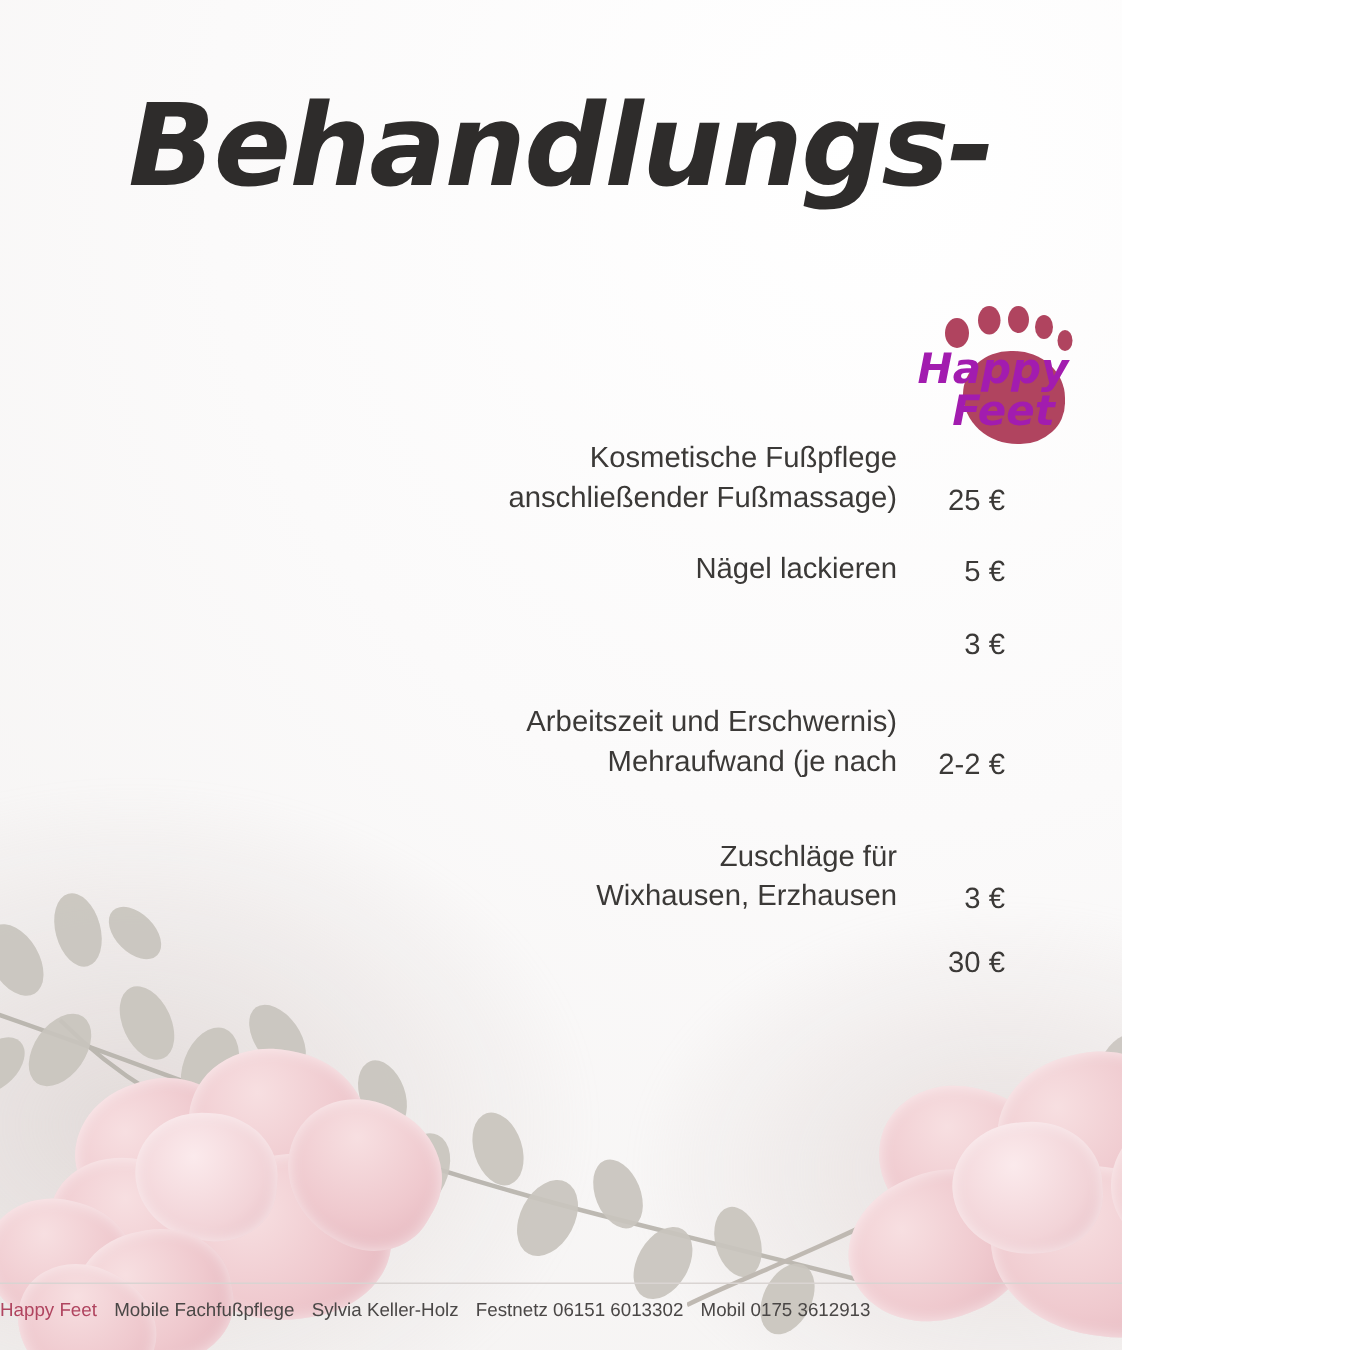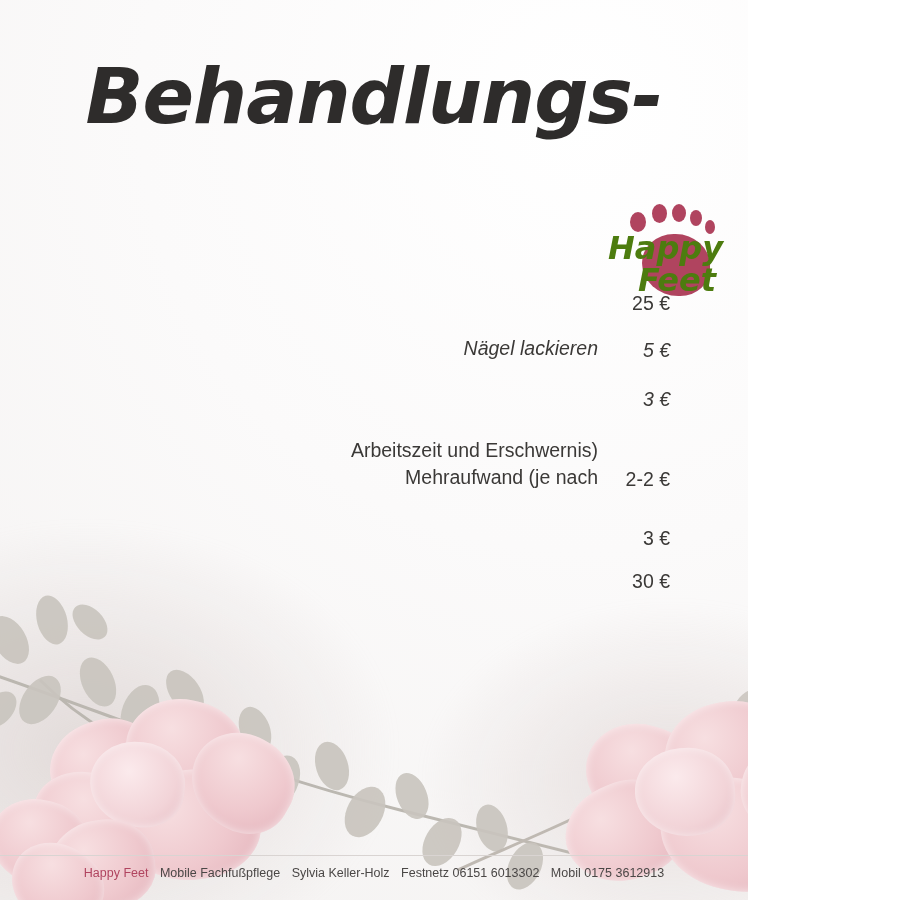--- a/index.html
+++ b/index.html
@@ -86,24 +86,24 @@
     background: #b0445f;
     border-radius: 48% 52% 45% 55%;
   }
   .logo-text {
     position: absolute;
     left: 0; top: 30px;
     width: 108px;
     font-family: "DejaVu Sans", sans-serif;
     font-weight: bold;
     font-style: italic;
-    font-size: 32px;
+    font-size: 28px;
     line-height: 1.0;
-    color: #4d7c0f;
-    text-align: right;
+    color: #a21caf;
+    text-align: center;
   }
   .logo-text .l2 { padding-left: 14px; }
 
   
   .pricelist {
     position: absolute;
     left: 150px; top: 292px;
     width: 520px;
     color: #3d3b3a;
     font-size: 19.5px;
@@ -120,33 +120,32 @@
     padding-right: 14px;
     color: #3b3937;
   }
   .row .price {
     min-width: 58px;
     text-align: right;
     white-space: nowrap;
     color: #3b3937;
   }
   .row.gap-top { margin-top: 36px; }
-  .row.tight { margin-bottom: 26px; font-style: italic; }
+  .row.tight { margin-bottom: 26px; }
 
   
   .footer-rule {
     position: absolute;
     left: 0; right: 0; bottom: 44px;
     height: 1px;
     background: #d9d4d2;
   }
   .footer {
     position: absolute;
     left: 0; right: 0; bottom: 20px;
-    text-align: center;
     font-size: 12.5px;
     color: #4a4746;
     white-space: nowrap;
   }
   .footer .brand { color: #b0445f; }
   .footer .sep { display: inline-block; width: 8px; }
 </style>
 </head>
 <body>
 
@@ -246,20 +245,22 @@
     <div class="logo-text">
       <div class="l1">Happy</div>
       <div class="l2">Feet</div>
     </div>
   </div>
 
   <div class="pricelist">
 
     <div class="row">
       <div class="labels">
+        <div>Kosmetische Fußpflege</div>
+        <div>anschließender Fußmassage)</div>
       </div>
       <div class="price">25 €</div>
     </div>
 
     <div class="row tight">
       <div class="labels">
         <div>Nägel lackieren</div>
       </div>
       <div class="price">5 €</div>
     </div>
@@ -270,20 +271,24 @@
 
     <div class="row">
       <div class="labels">
         <div>Arbeitszeit und Erschwernis)</div>
         <div>Mehraufwand (je nach</div>
       </div>
       <div class="price">2-2 €</div>
     </div>
 
     <div class="row gap-top">
+      <div class="labels">
+        <div>Zuschläge für</div>
+        <div>Wixhausen, Erzhausen</div>
+      </div>
       <div class="price">3 €</div>
     </div>
 
     <div class="row">
       <div class="price">30 €</div>
     </div>
 
   </div>
 
   <div class="footer-rule"></div>

